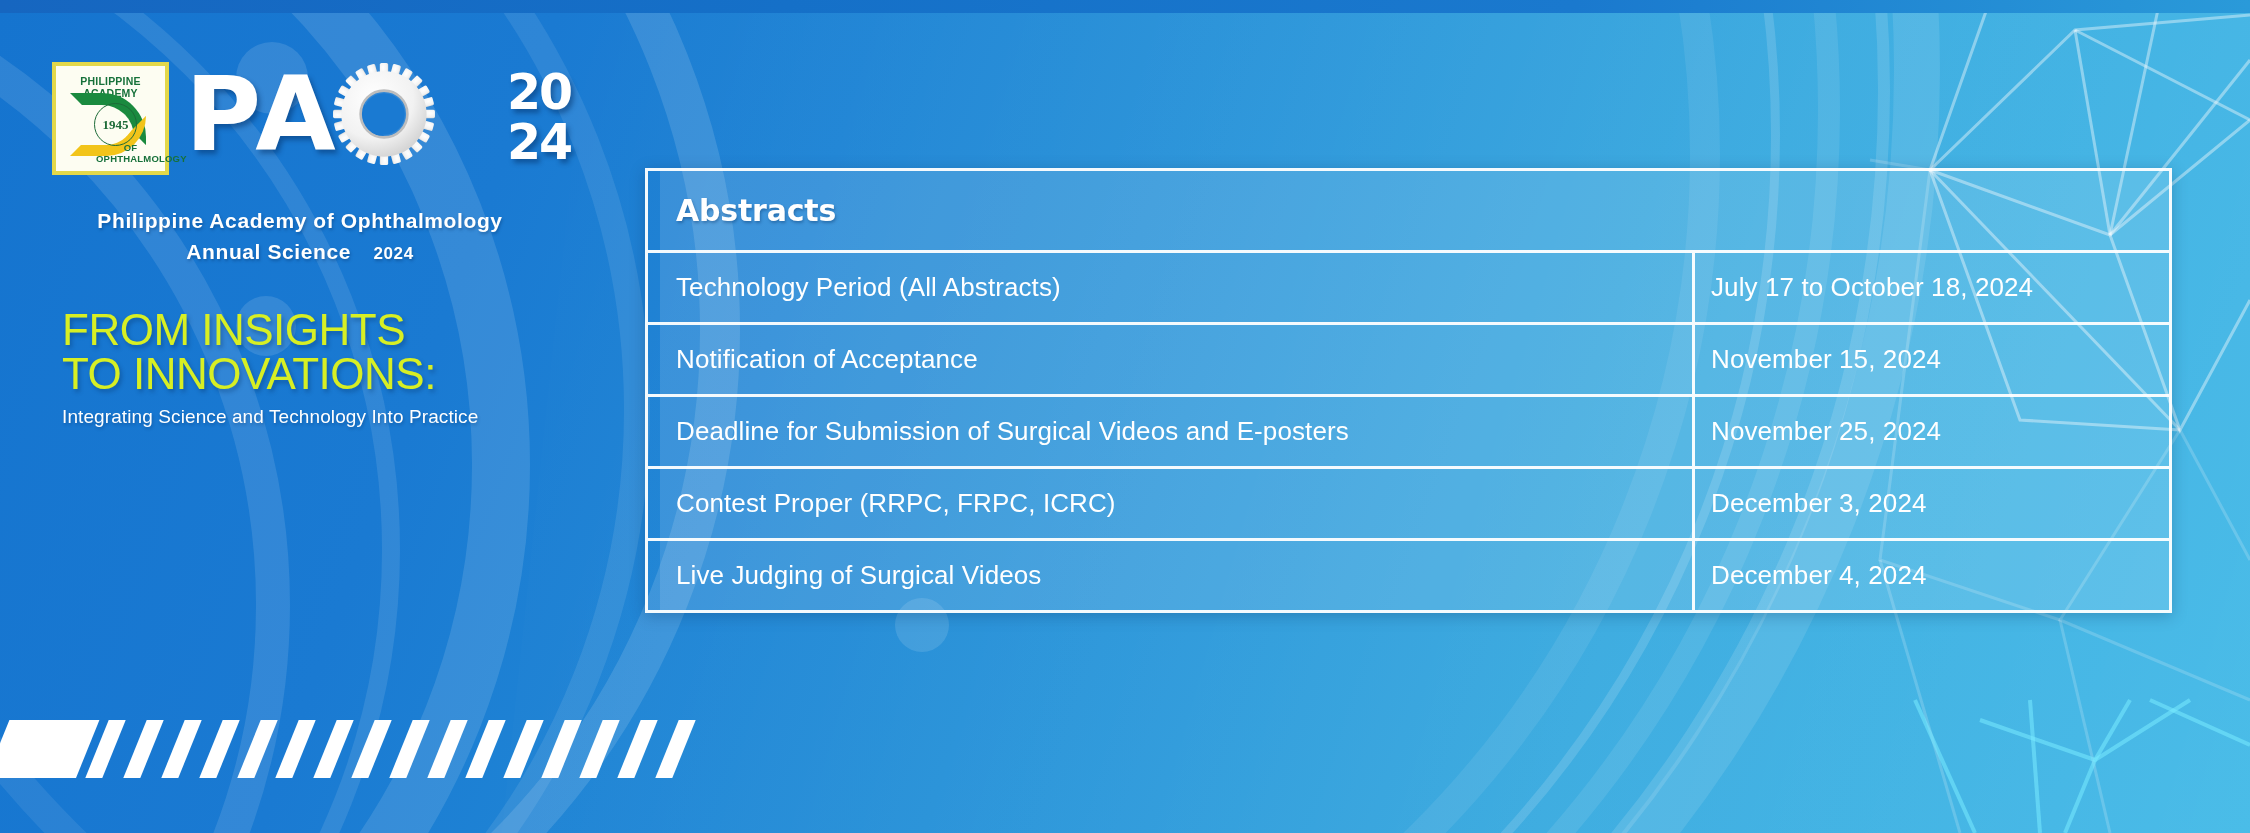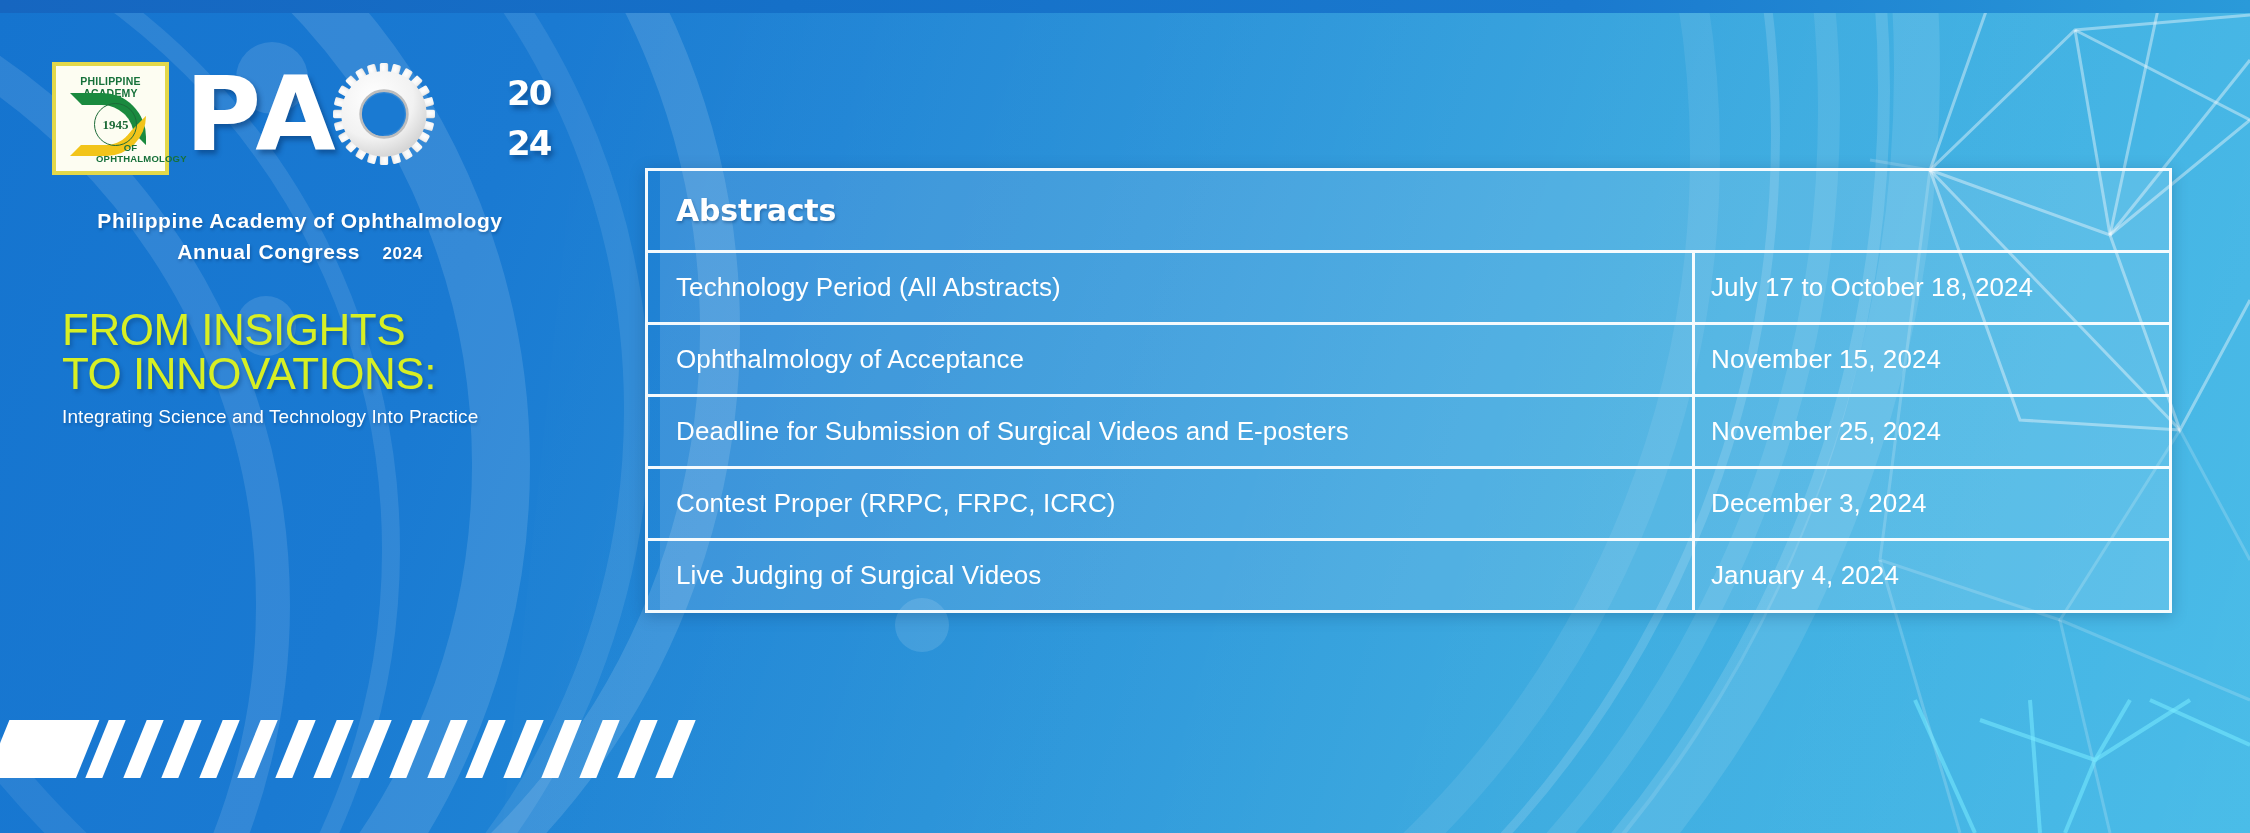--- a/index.html
+++ b/index.html
@@ -87,21 +87,21 @@
   .pao{
     font-family:"DejaVu Sans", sans-serif; font-weight:700; font-size:104px; line-height:104px;
     color:#fff; letter-spacing:-6px;
     text-shadow:3px 4px 5px rgba(0,40,90,.45);
     display:flex; align-items:center;
   }
   .pao .ltr{ display:inline-block; }
   .gearwrap{ position:relative; width:104px; height:104px; margin:0 2px; }
   .yr{
     position:absolute; left:322px; top:6px;
-    font-family:"DejaVu Sans", sans-serif; font-weight:700; font-size:34px; line-height:50px;
+    font-family:"DejaVu Sans", sans-serif; font-weight:700; font-size:49px; line-height:50px;
     color:#fff; letter-spacing:-2px; text-shadow:3px 4px 5px rgba(0,40,90,.45);
   }
 
   .congress{
     position:absolute; left:0; top:205px; width:600px; text-align:center;
     color:#fff; font-weight:700; font-size:21px; line-height:31px; letter-spacing:.6px;
     text-shadow:1px 2px 3px rgba(0,40,90,.35);
   }
   .congress .yrsm{ font-size:17px;margin-left:16px; }
 
@@ -290,21 +290,21 @@
         <div class="yr">
           <div>20</div>
           <div>24</div>
         </div>
       </div>
     </div>
 
     <div class="congress">
       <div>Philippine Academy of Ophthalmology</div>
       <div>
-        <span>Annual Congress </span><span class="yrsm">2024</span>
+        <span>Annual Science </span><span class="yrsm">2024</span>
       </div>
     </div>
 
     <div class="theme">
       <div>FROM INSIGHTS</div>
       <div>TO INNOVATIONS:</div>
     </div>
 
     <div class="subtheme">Integrating Science and Technology Into Practice</div>
   </div>
@@ -322,21 +322,21 @@
       <div class="c1">
         <span class="ctxt">Technology Period (All Abstracts)</span>
       </div>
       <div class="c2">
         <span class="ctxt">July 17 to October 18, 2024</span>
       </div>
     </div>
 
     <div class="trow">
       <div class="c1">
-        <span class="ctxt">Ophthalmology of Acceptance</span>
+        <span class="ctxt">Notification of Acceptance</span>
       </div>
       <div class="c2">
         <span class="ctxt">November 15, 2024</span>
       </div>
     </div>
 
     <div class="trow">
       <div class="c1">
         <span class="ctxt">Deadline for Submission of Surgical Videos and E-posters</span>
       </div>
@@ -352,19 +352,19 @@
       <div class="c2">
         <span class="ctxt">December 3, 2024</span>
       </div>
     </div>
 
     <div class="trow">
       <div class="c1">
         <span class="ctxt">Live Judging of Surgical Videos</span>
       </div>
       <div class="c2">
-        <span class="ctxt">January 4, 2024</span>
+        <span class="ctxt">December 4, 2024</span>
       </div>
     </div>
 
   </div>
 
 </div>
 
 </body></html>

